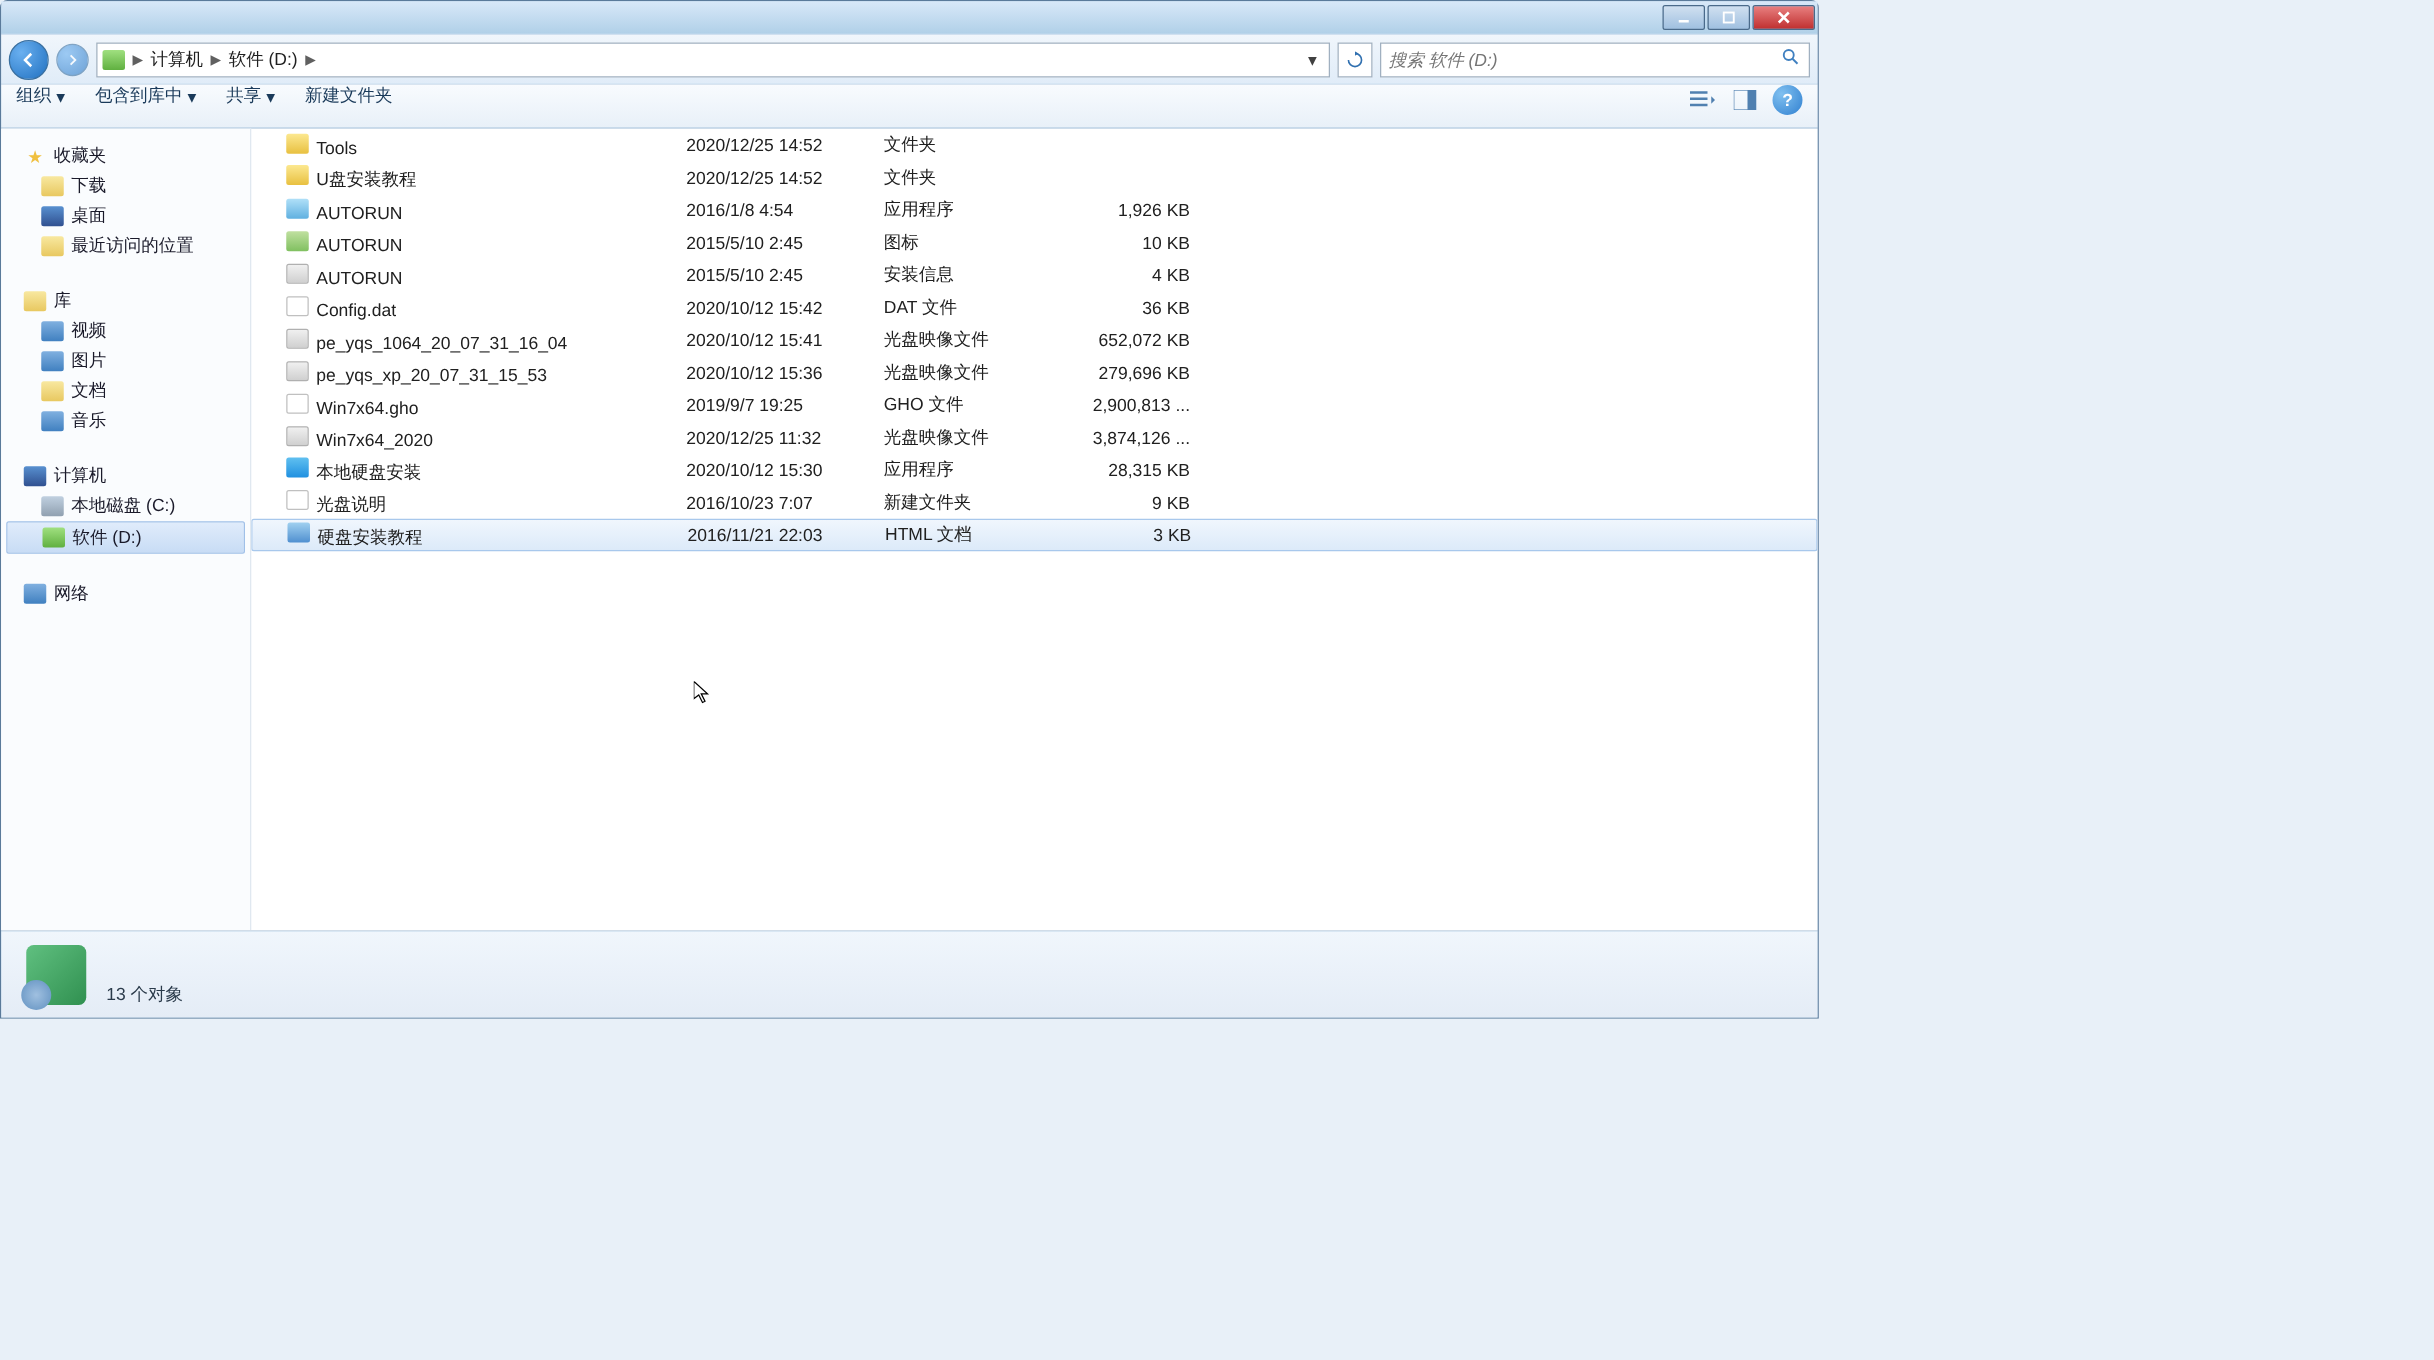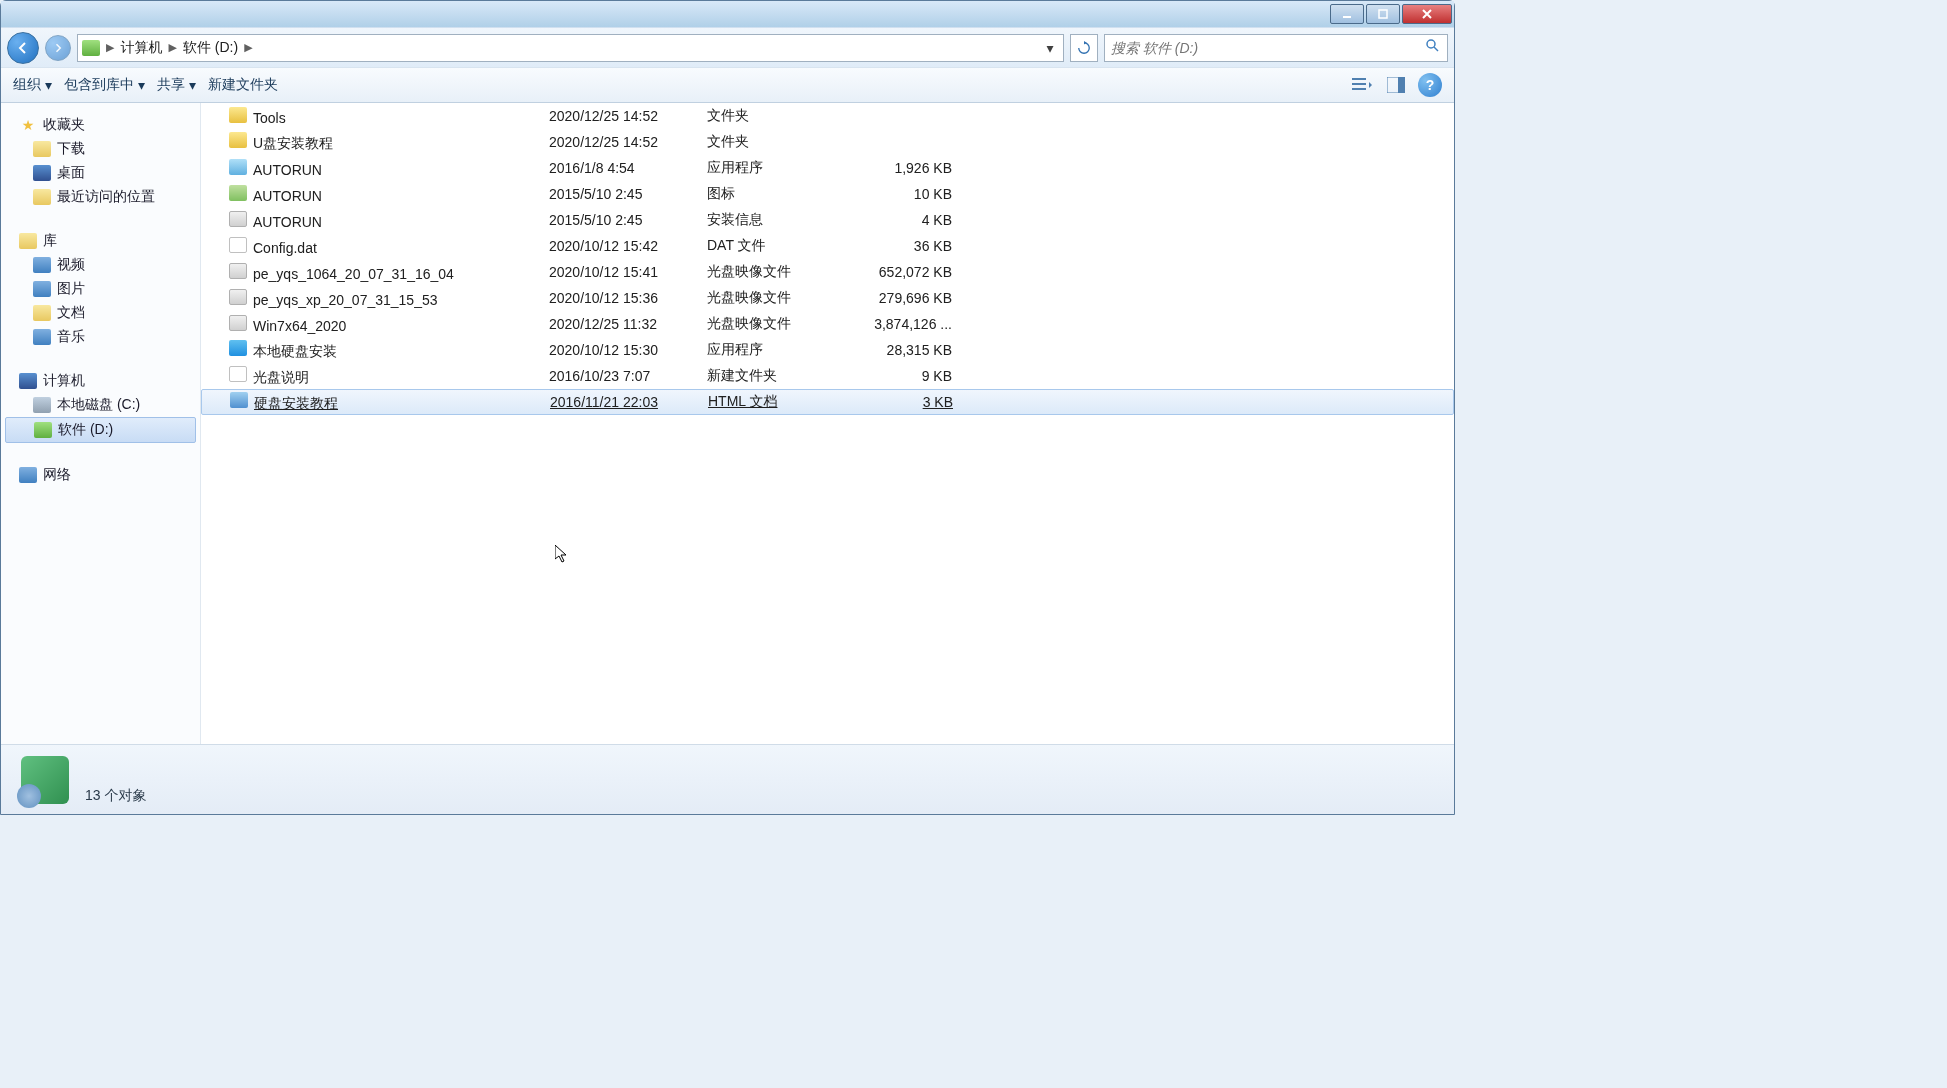--- a/index.html
+++ b/index.html
@@ -113,23 +113,23 @@
   color: #808080;
   font-size: 14px;
 }
 .search-icon { color: #4080c0; }
 .toolbar {
   height: 36px;
   background: linear-gradient(to bottom, #f8fbfe, #e8f0f8);
   border-top: 1px solid #d8e4f0;
   border-bottom: 1px solid #c0d0e0;
   display: flex;
-  align-items: center;
+  align-items: flex-start;
   padding: 0 12px;
-  gap: 12px;
+  gap: 24px;
 }
 .tb-btn {
   color: #1a3a5a;
   cursor: pointer;
   display: flex;
   align-items: center;
   gap: 4px;
 }
 .tb-right {
   margin-left: auto;
@@ -213,21 +213,20 @@
   align-items: center;
   padding: 2px 0;
   color: #202020;
   cursor: pointer;
   height: 26px;
 }
 .file-row.selected {
   background: linear-gradient(to bottom, #f0f6fd, #dceaf9);
   border: 1px solid #a8c8ec;
   border-radius: 2px;
-  text-decoration: underline;
 }
 .file-icon {
   width: 18px;
   height: 16px;
   margin: 0 6px 0 12px;
   display: inline-block;
   border-radius: 2px;
 }
 .fi-folder { background: linear-gradient(to bottom, #fce890, #e8c040); }
 .fi-exe { background: linear-gradient(to bottom, #b0e0f8, #60b0e0); }
@@ -474,20 +473,26 @@
             <div class="col-type">光盘映像文件</div>
             <div class="col-size">652,072 KB</div>
           </div>
           <div class="file-row">
             <div class="col-name"><span class="file-icon fi-iso"></span><span>pe_yqs_xp_20_07_31_15_53</span></div>
             <div class="col-date">2020/10/12 15:36</div>
             <div class="col-type">光盘映像文件</div>
             <div class="col-size">279,696 KB</div>
           </div>
           <div class="file-row">
+            <div class="col-name"><span class="file-icon fi-gho"></span><span>Win7x64.gho</span></div>
+            <div class="col-date">2019/9/7 19:25</div>
+            <div class="col-type">GHO 文件</div>
+            <div class="col-size">2,900,813 ...</div>
+          </div>
+          <div class="file-row">
             <div class="col-name"><span class="file-icon fi-iso"></span><span>Win7x64_2020</span></div>
             <div class="col-date">2020/12/25 11:32</div>
             <div class="col-type">光盘映像文件</div>
             <div class="col-size">3,874,126 ...</div>
           </div>
           <div class="file-row">
             <div class="col-name"><span class="file-icon fi-app"></span><span>本地硬盘安装</span></div>
             <div class="col-date">2020/10/12 15:30</div>
             <div class="col-type">应用程序</div>
             <div class="col-size">28,315 KB</div>

